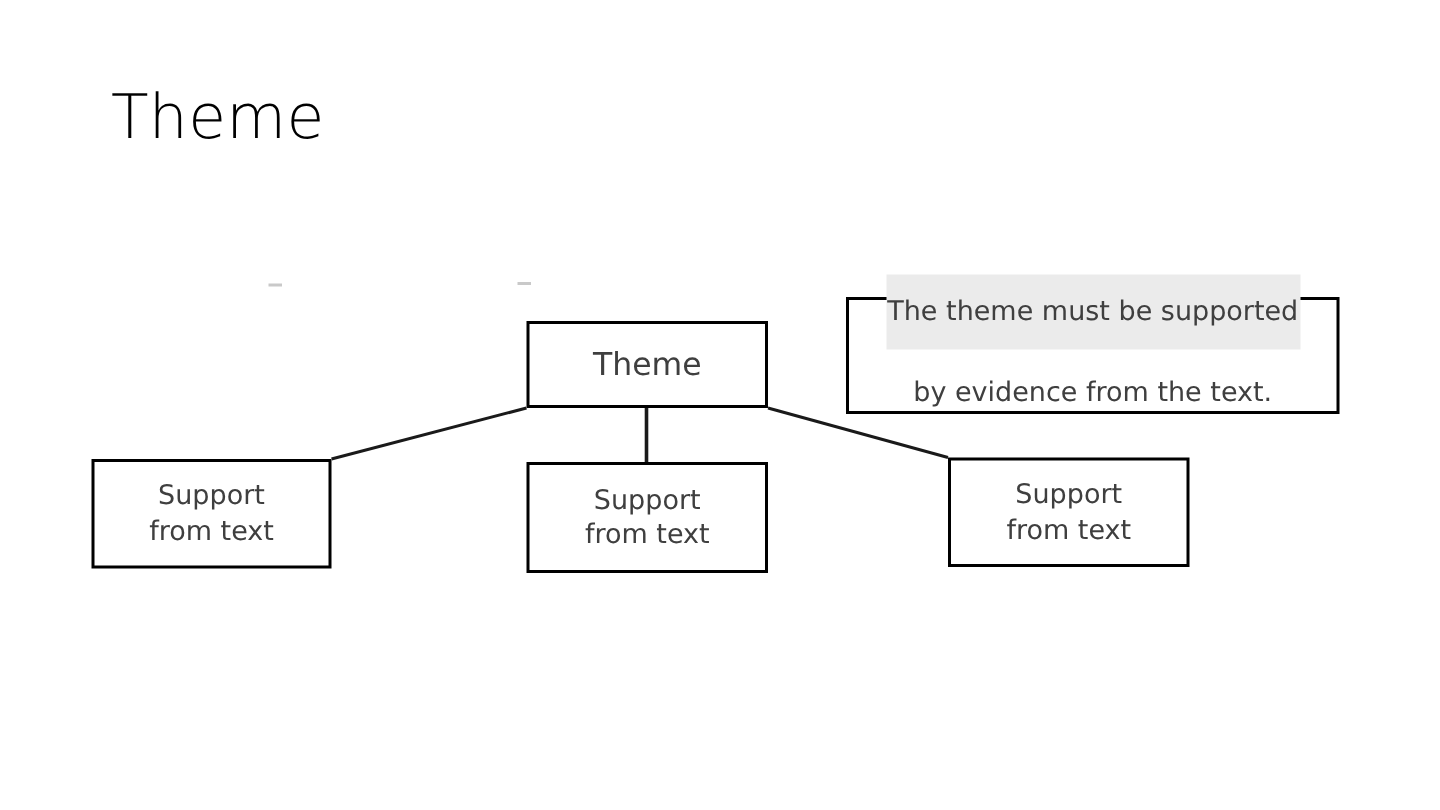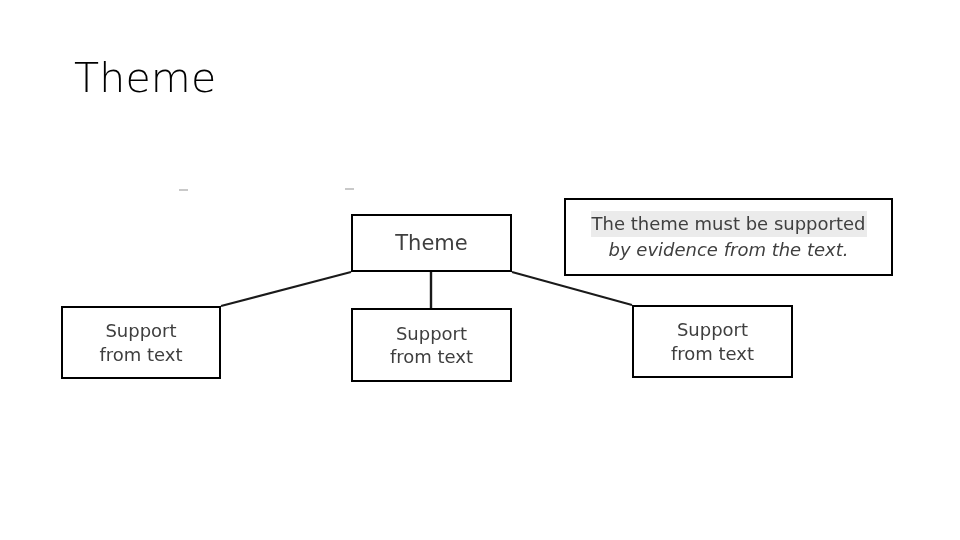--- a/index.html
+++ b/index.html
@@ -100,25 +100,24 @@
     flex-direction: column;
     align-items: center;
     justify-content: center;
     color: #3f3f3f;
     font-size: 18px;
     line-height: 26px;
     text-align: center;
   }
   #callout-note .note-line-1 {
     background: #ebebeb;
-    padding: 0 1px;
+    padding: 12px 1px;
   }
   #callout-note .note-line-2 {
-    padding: 0 1px;
-    font-style: italic;
+    padding: 16px 1px;
   }
 
   
   .artifact-dash {
     position: absolute;
     height: 2px;
     width: 9px;
     background: #c9c9c9;
   }
   #artifact-dash-left  { left: 179px; top: 189px; }

